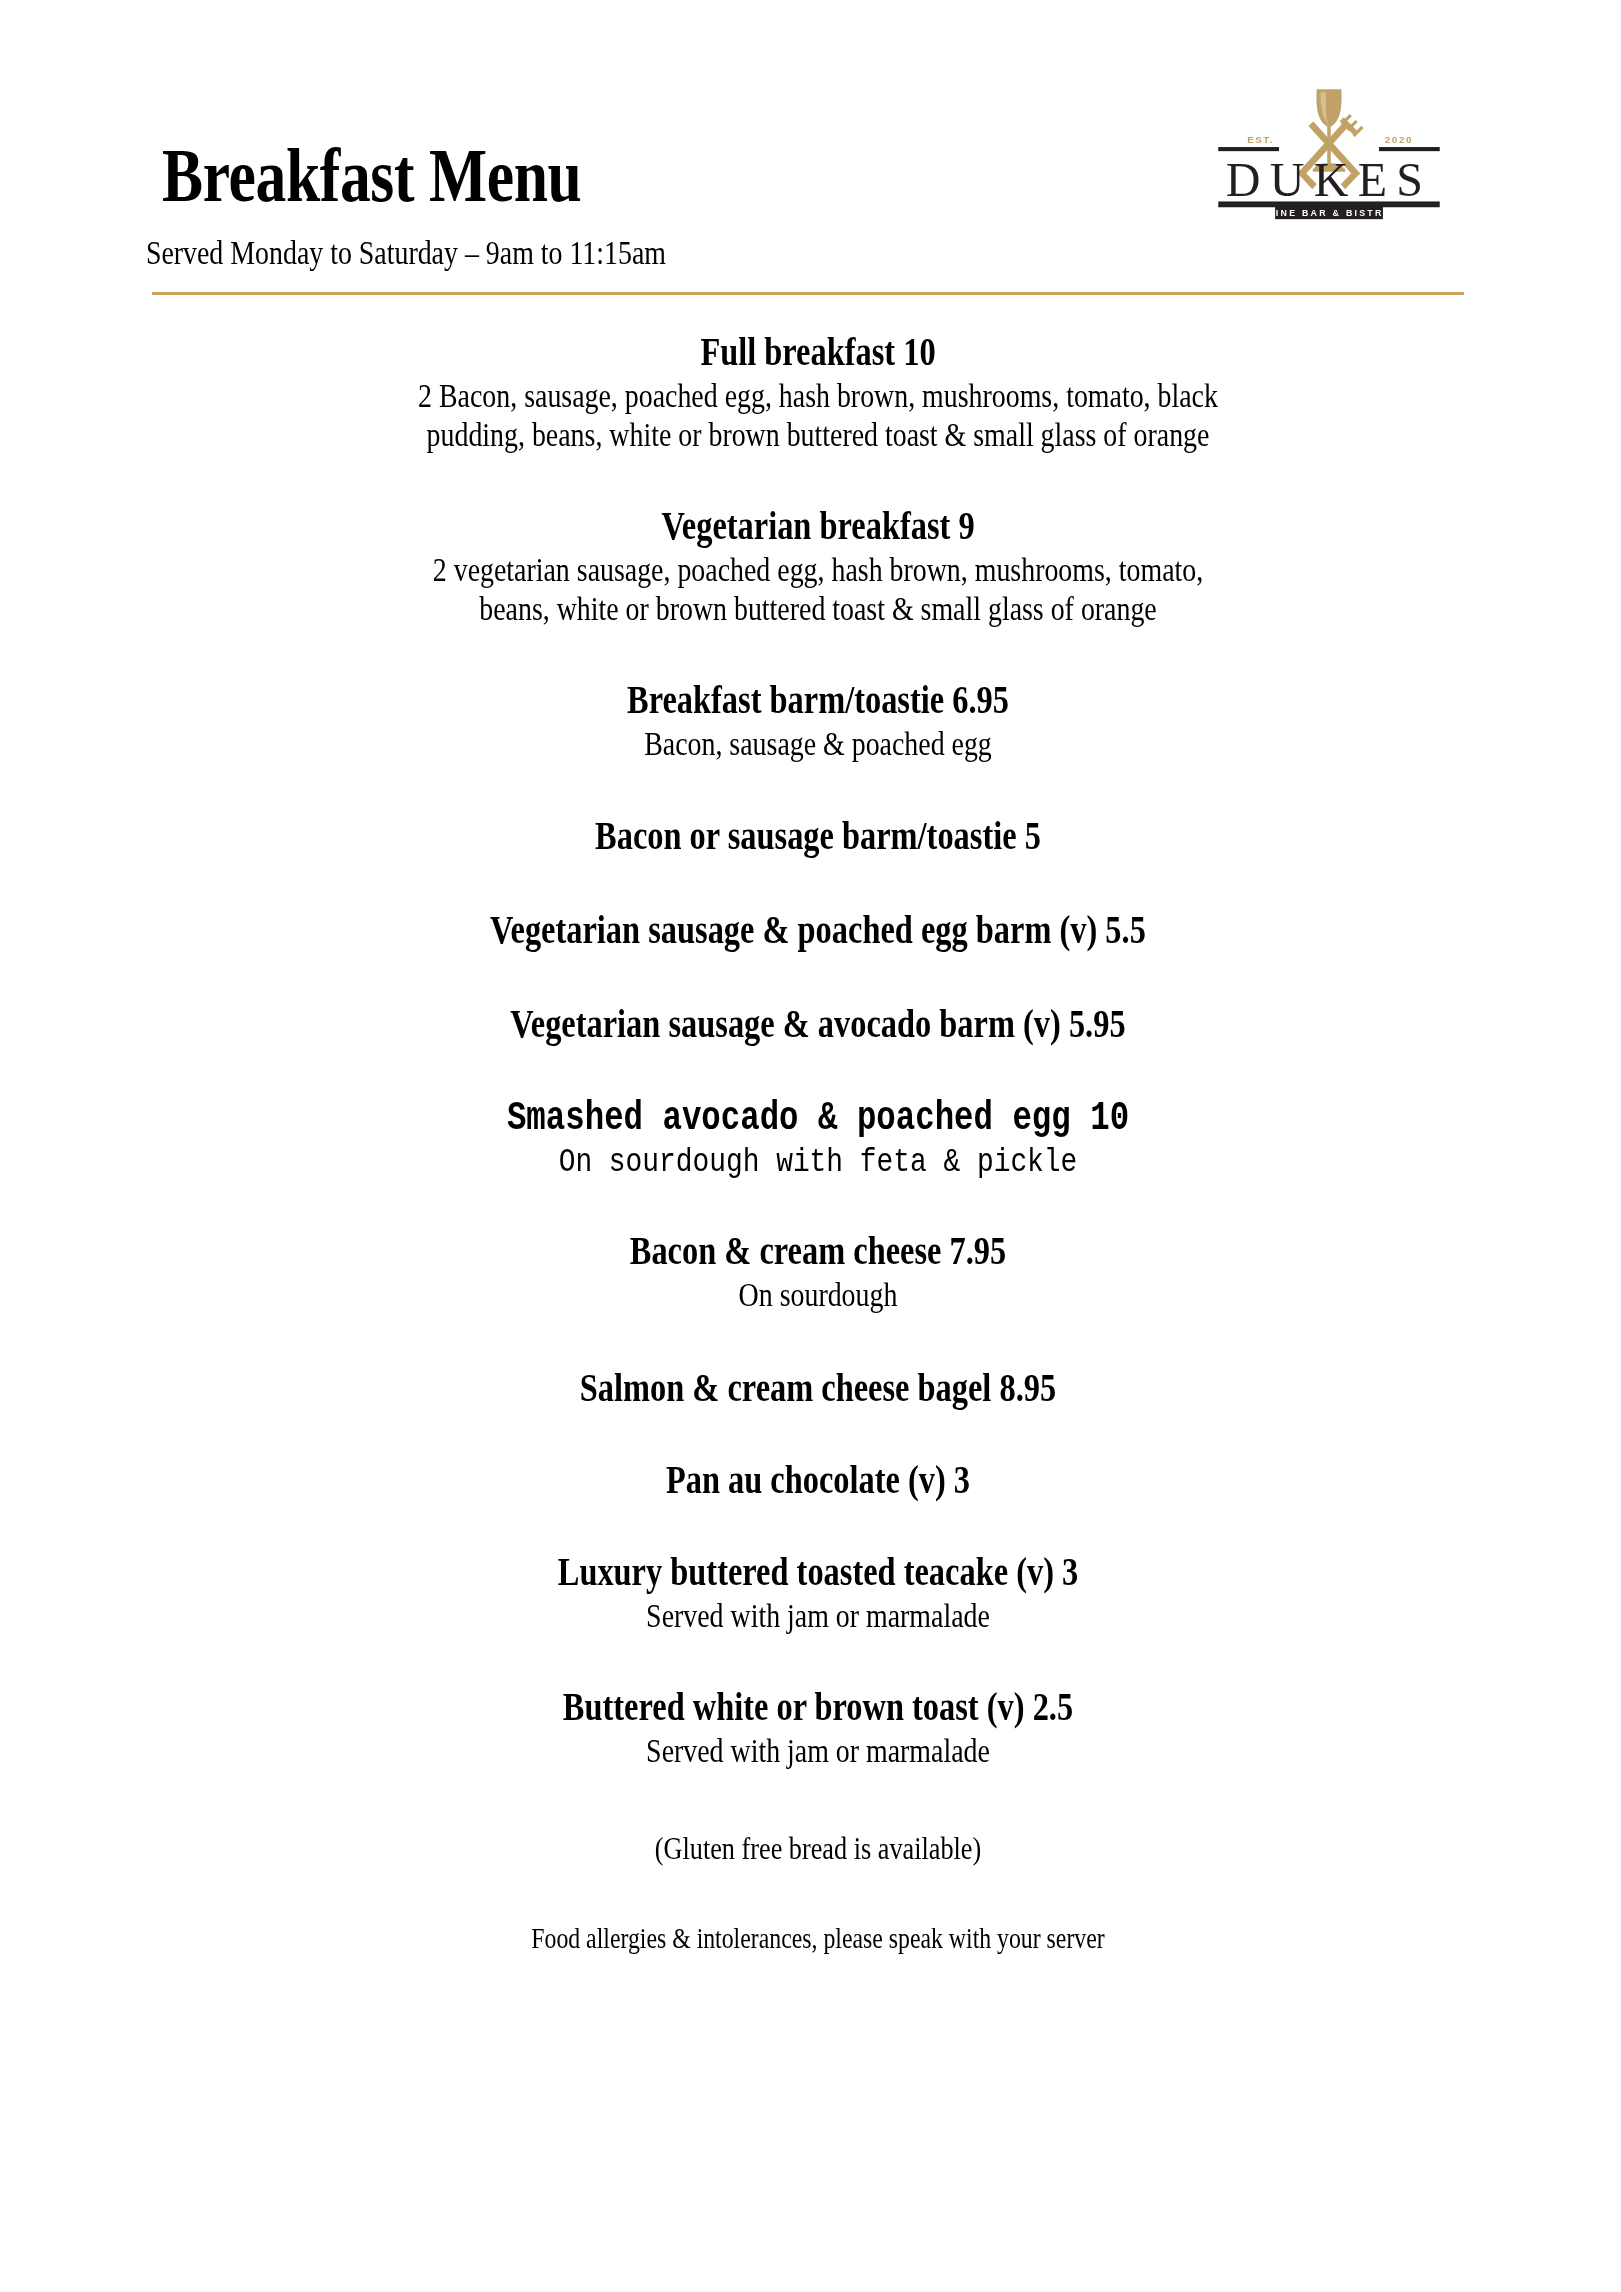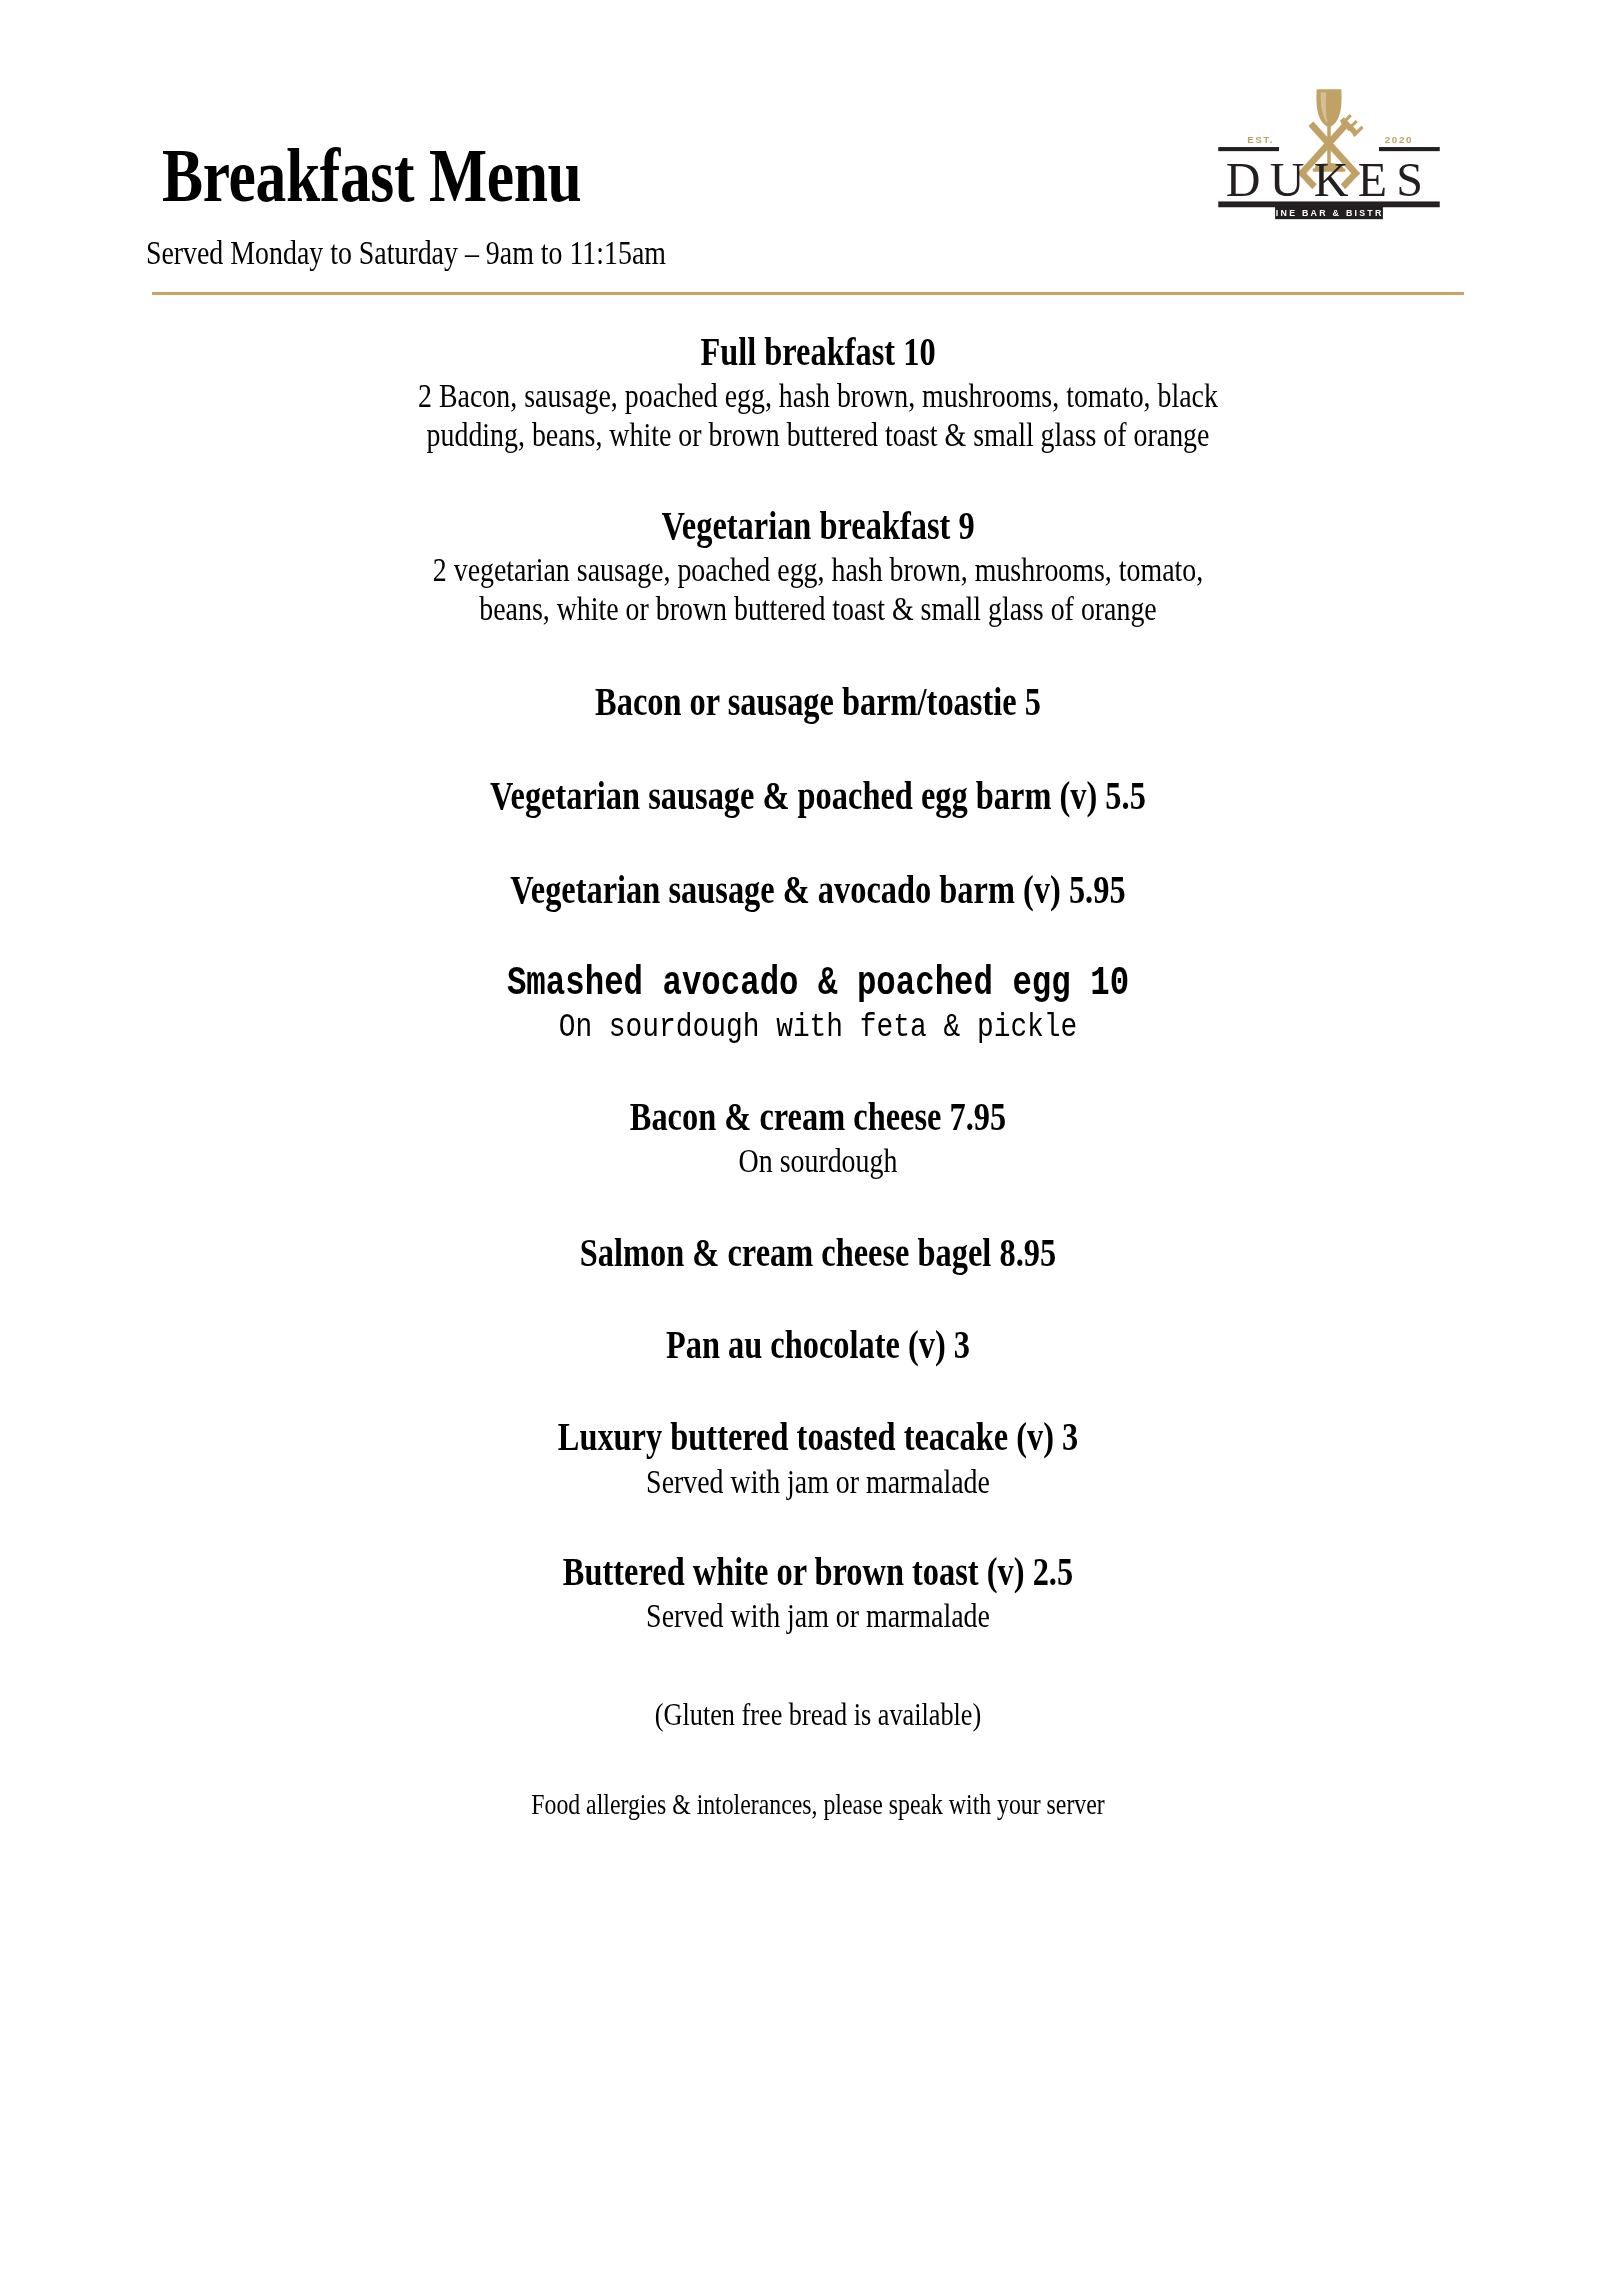--- a/index.html
+++ b/index.html
@@ -189,20 +189,26 @@
           <span class="dline">pudding, beans, white or brown buttered toast &amp; small glass of orange</span>
         </div>
       </div>
       <div class="item" style="margin-top: 49px;">
         <div class="item-name">Vegetarian breakfast   9</div>
         <div class="item-desc">
           <span class="dline">2 vegetarian sausage, poached egg, hash brown, mushrooms, tomato,</span>
           <span class="dline">beans, white or brown buttered toast &amp; small glass of orange</span>
         </div>
       </div>
+      <div class="item" style="margin-top: 49px;">
+        <div class="item-name">Breakfast barm/toastie   6.95</div>
+        <div class="item-desc">
+          <span class="dline">Bacon, sausage &amp; poached egg</span>
+        </div>
+      </div>
       <div class="item" style="margin-top: 51px;">
         <div class="item-name">Bacon or sausage barm/toastie   5</div>
       </div>
       <div class="item" style="margin-top: 51px;">
         <div class="item-name">Vegetarian sausage &amp; poached egg barm (v)   5.5</div>
       </div>
       <div class="item" style="margin-top: 51px;">
         <div class="item-name">Vegetarian sausage &amp; avocado barm (v)   5.95</div>
       </div>
       <div class="item" style="margin-top: 51px; font-family: Liberation Mono, monospace;">

